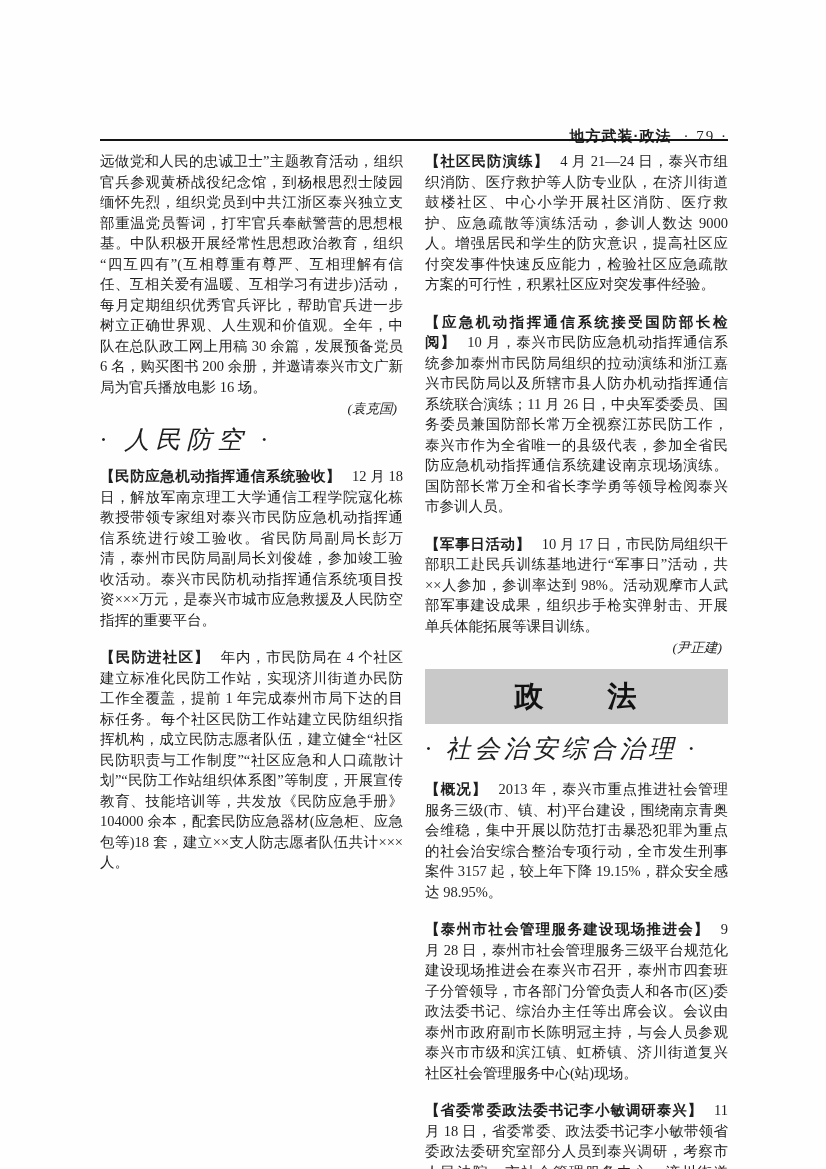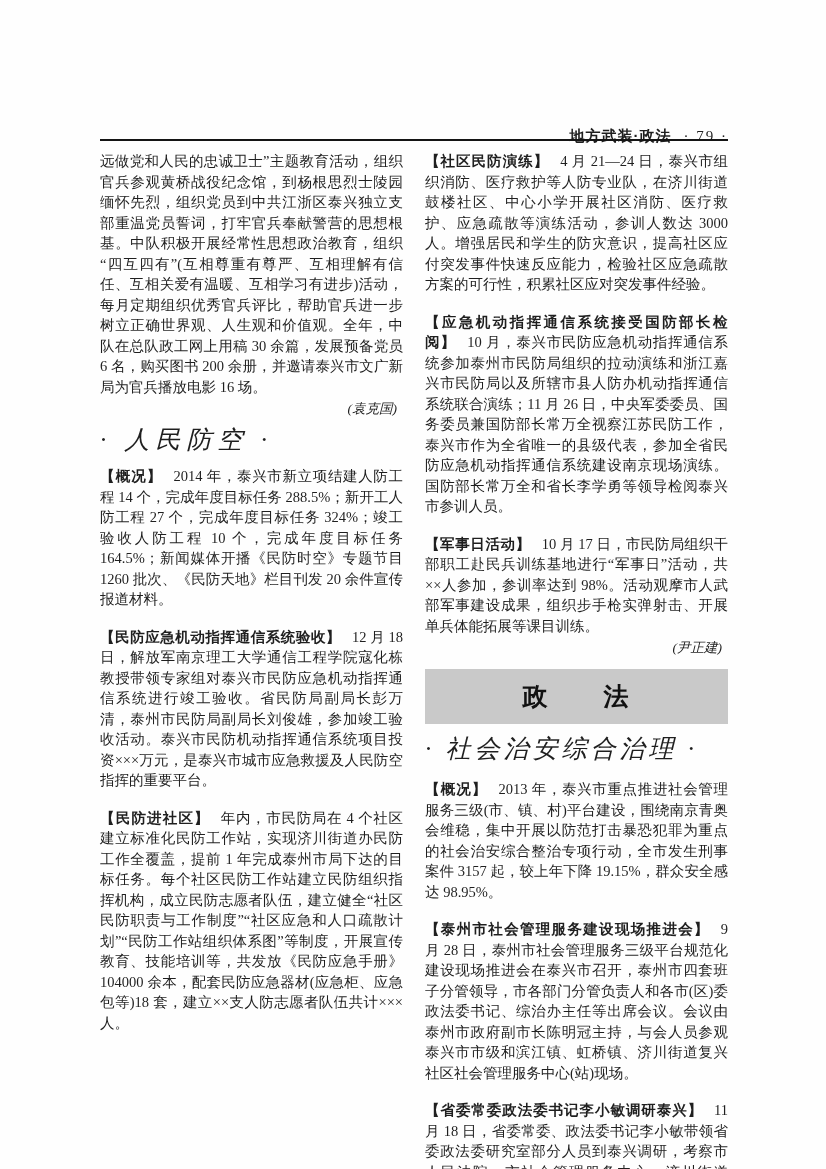--- a/index.html
+++ b/index.html
@@ -53,50 +53,49 @@
     font-weight:normal;
     font-style:italic;
     letter-spacing:6px;
   }
   .law-banner{
     margin:9px 0 0;
     height:55px;
     background:#c9c9c9;
     display:flex;align-items:center;justify-content:center;
     font-family:"Liberation Sans","DejaVu Sans",sans-serif;
-    font-weight:bold;font-size:25px;letter-spacing:2px;
+    font-weight:bold;font-size:29px;letter-spacing:2px;
     color:#111;
   }
   .section-heading.second{margin:15px 0 20px;letter-spacing:4px;}
 </style>
 </head>
 <body>
 
 <div class="page">
 
   <div class="running-header">
     <span class="rh-title">地方武装·政法</span><span class="rh-page">· 79 ·</span>
   </div>
   <div class="header-rule"></div>
 
   <div class="col col-left">
     <p class="para flush">远做党和人民的忠诚卫士”主题教育活动，组织官兵参观黄桥战役纪念馆，到杨根思烈士陵园缅怀先烈，组织党员到中共江浙区泰兴独立支部重温党员誓词，打牢官兵奉献警营的思想根基。中队积极开展经常性思想政治教育，组织“四互四有”(互相尊重有尊严、互相理解有信任、互相关爱有温暖、互相学习有进步)活动，每月定期组织优秀官兵评比，帮助官兵进一步树立正确世界观、人生观和价值观。全年，中队在总队政工网上用稿 30 余篇，发展预备党员 6 名，购买图书 200 余册，并邀请泰兴市文广新局为官兵播放电影 16 场。</p>
     <p class="signature">(袁克国)</p>
     <h2 class="section-heading">· 人民防空 ·</h2>
 
-    <p class="para"><b class="entry-label">【概况】</b><span>2014 年，泰兴市新立项结建人防工程 14 个，完成年度目标任务 288.5%；新开工人防工程 27 个，完成年度目标任务 324%；竣工验收人防工程 10 个，完成年度目标任务 164.5%；新闻媒体开播《民防时空》专题节目 1260 批次、《民防天地》栏目刊发 20 余件宣传报道材料。</span></p>
 
 
     <p class="para"><b class="entry-label">【民防应急机动指挥通信系统验收】</b><span>12 月 18 日，解放军南京理工大学通信工程学院寇化栋教授带领专家组对泰兴市民防应急机动指挥通信系统进行竣工验收。省民防局副局长彭万清，泰州市民防局副局长刘俊雄，参加竣工验收活动。泰兴市民防机动指挥通信系统项目投资×××万元，是泰兴市城市应急救援及人民防空指挥的重要平台。</span></p>
 
     <p class="para"><b class="entry-label">【民防进社区】</b><span>年内，市民防局在 4 个社区建立标准化民防工作站，实现济川街道办民防工作全覆盖，提前 1 年完成泰州市局下达的目标任务。每个社区民防工作站建立民防组织指挥机构，成立民防志愿者队伍，建立健全“社区民防职责与工作制度”“社区应急和人口疏散计划”“民防工作站组织体系图”等制度，开展宣传教育、技能培训等，共发放《民防应急手册》104000 余本，配套民防应急器材(应急柜、应急包等)18 套，建立××支人防志愿者队伍共计×××人。</span></p>
   </div>
 
   <div class="col col-right">
-    <p class="para"><b class="entry-label">【社区民防演练】</b><span>4 月 21—24 日，泰兴市组织消防、医疗救护等人防专业队，在济川街道鼓楼社区、中心小学开展社区消防、医疗救护、应急疏散等演练活动，参训人数达 3000 人。增强居民和学生的防灾意识，提高社区应付突发事件快速反应能力，检验社区应急疏散方案的可行性，积累社区应对突发事件经验。</span></p>
+    <p class="para"><b class="entry-label">【社区民防演练】</b><span>4 月 21—24 日，泰兴市组织消防、医疗救护等人防专业队，在济川街道鼓楼社区、中心小学开展社区消防、医疗救护、应急疏散等演练活动，参训人数达 9000 人。增强居民和学生的防灾意识，提高社区应付突发事件快速反应能力，检验社区应急疏散方案的可行性，积累社区应对突发事件经验。</span></p>
 
     <p class="para"><b class="entry-label">【应急机动指挥通信系统接受国防部长检阅】</b><span>10 月，泰兴市民防应急机动指挥通信系统参加泰州市民防局组织的拉动演练和浙江嘉兴市民防局以及所辖市县人防办机动指挥通信系统联合演练；11 月 26 日，中央军委委员、国务委员兼国防部长常万全视察江苏民防工作，泰兴市作为全省唯一的县级代表，参加全省民防应急机动指挥通信系统建设南京现场演练。国防部长常万全和省长李学勇等领导检阅泰兴市参训人员。</span></p>
 
     <p class="para flush"><b class="entry-label">【军事日活动】</b><span>10 月 17 日，市民防局组织干部职工赴民兵训练基地进行“军事日”活动，共××人参加，参训率达到 98%。活动观摩市人武部军事建设成果，组织步手枪实弹射击、开展单兵体能拓展等课目训练。</span></p>
     <p class="signature">(尹正建)</p>
 
     <div class="law-banner">政　　法</div>
 
     <h2 class="section-heading second">· 社会治安综合治理 ·</h2>
 

